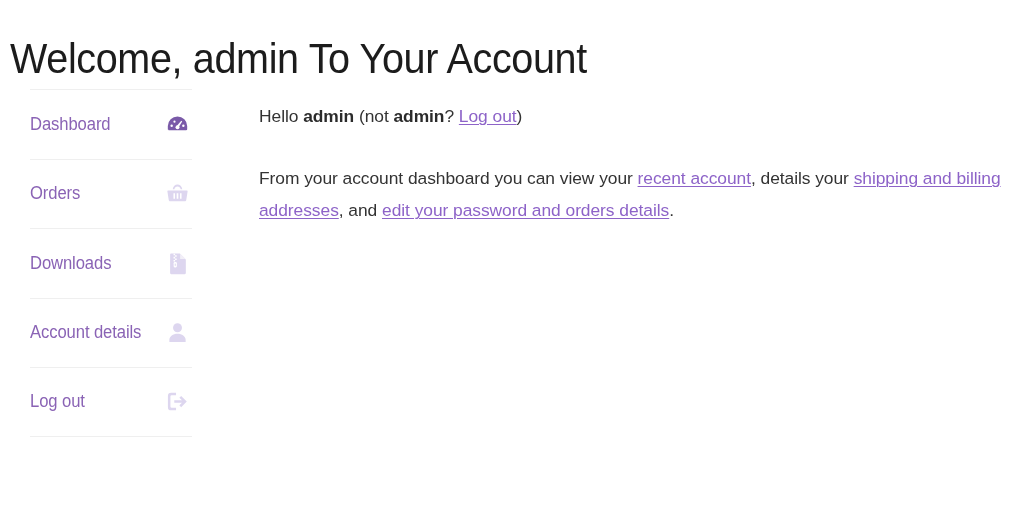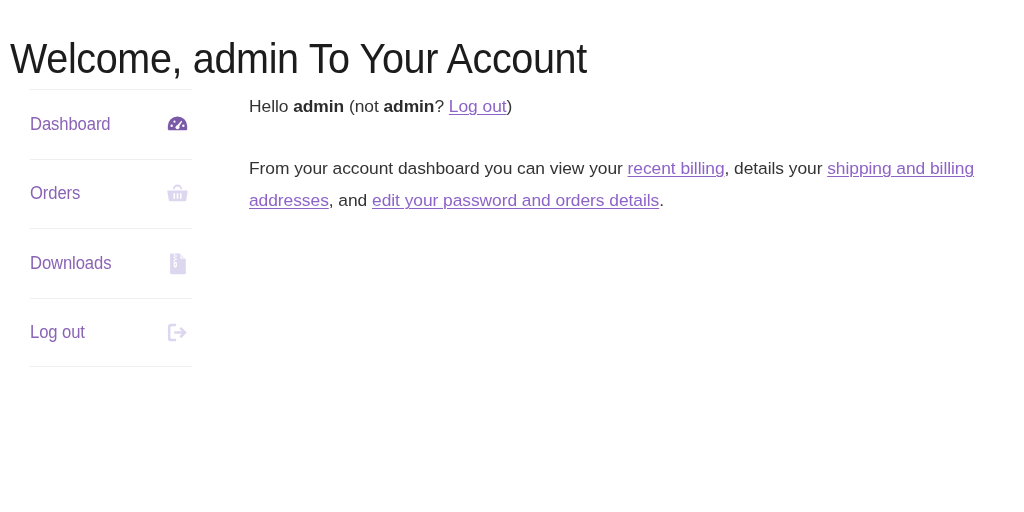--- a/index.html
+++ b/index.html
@@ -89,21 +89,21 @@
   .icon-active { fill: #7a5aa8; }
 
   
   .account-content {
     position: absolute;
     left: 249px;
     top: 90px;
     width: 762px;
   }
   .content-p {
-    margin: 0;
+    margin: 10px;
     font-family: "Liberation Sans", sans-serif;
     font-size: 17.4px;
     line-height: 32px;
     color: #333333;
     letter-spacing: -0.05px;
   }
   .content-p.greeting { margin-bottom: 30px; }
   .content-p b { font-weight: 700; color: #2b2b2b; }
   .content-link {
     color: #8d63c8;
@@ -153,34 +153,43 @@
           <path class="icon-muted" d="M6 2.4h8.3L20 8.1v13c0 .6-.5 1.1-1.1 1.1H6c-.6 0-1.1-.5-1.1-1.1V3.5c0-.6.5-1.1 1.1-1.1z"></path>
           <path d="M14.5 2.6v5.2h5.2z" fill="#f2eff8"></path>
           <path d="M8.2 2.6h1.5v1.5H8.2zM9.7 4.1h1.5v1.5H9.7zM8.2 5.6h1.5v1.5H8.2zM9.7 7.1h1.5v1.5H9.7zM8.2 8.6h1.5v1.5H8.2z" fill="#ffffff"></path>
           <rect x="8.3" y="10.6" width="3.1" height="5.2" rx="1.1" fill="#ffffff"></rect>
           <rect x="9.35" y="12.1" width="1" height="2.1" fill="#ddd6ef"></rect>
         </svg>
       </span>
     </a>
 
 
+    <a class="nav-item">
+      <span class="nav-label">Account details</span>
+      <span class="nav-icon">
+        <svg viewBox="0 0 24 24" aria-hidden="true">
+          <circle class="icon-muted" cx="12" cy="7.4" r="4.3"></circle>
+          <path class="icon-muted" d="M12 13.1c-4.3 0-7.8 2.6-7.8 5.8v2.3h15.6v-2.3c0-3.2-3.5-5.8-7.8-5.8z"></path>
+        </svg>
+      </span>
+    </a>
 
     <a class="nav-item">
       <span class="nav-label">Log out</span>
       <span class="nav-icon">
         <svg viewBox="0 0 24 24" aria-hidden="true">
           <path class="icon-muted" d="M10.6 3.5H5.9A3.1 3.1 0 0 0 2.8 6.6v10.8a3.1 3.1 0 0 0 3.1 3.1h4.7v-2.4H6.4a1.2 1.2 0 0 1-1.2-1.2V7.1a1.2 1.2 0 0 1 1.2-1.2h4.2V3.5z"></path>
           <path class="icon-muted" d="M15.5 6.6l-1.7 1.7 2.5 2.5H8.9v2.4h7.4l-2.5 2.5 1.7 1.7 5.4-5.4-5.4-5.4z"></path>
         </svg>
       </span>
     </a>
 
   </nav>
 
   <div class="account-content">
 
     <p class="content-p greeting"><span>Hello </span><b>admin</b><span> (not </span><b>admin</b><span>? </span><a class="content-link">Log out</a><span>)</span></p>
 
-    <p class="content-p intro"><span>From your account dashboard you can view your </span><a class="content-link">recent billing</a><span>, details your </span><a class="content-link">shipping and billing addresses</a><span>, and </span><a class="content-link">edit your password and orders details</a><span>.</span></p>
+    <p class="content-p intro"><span>From your account dashboard you can view your </span><a class="content-link">recent account</a><span>, details your </span><a class="content-link">shipping and billing addresses</a><span>, and </span><a class="content-link">edit your password and orders details</a><span>.</span></p>
 
   </div>
 
 </div>
 
 </body></html>

